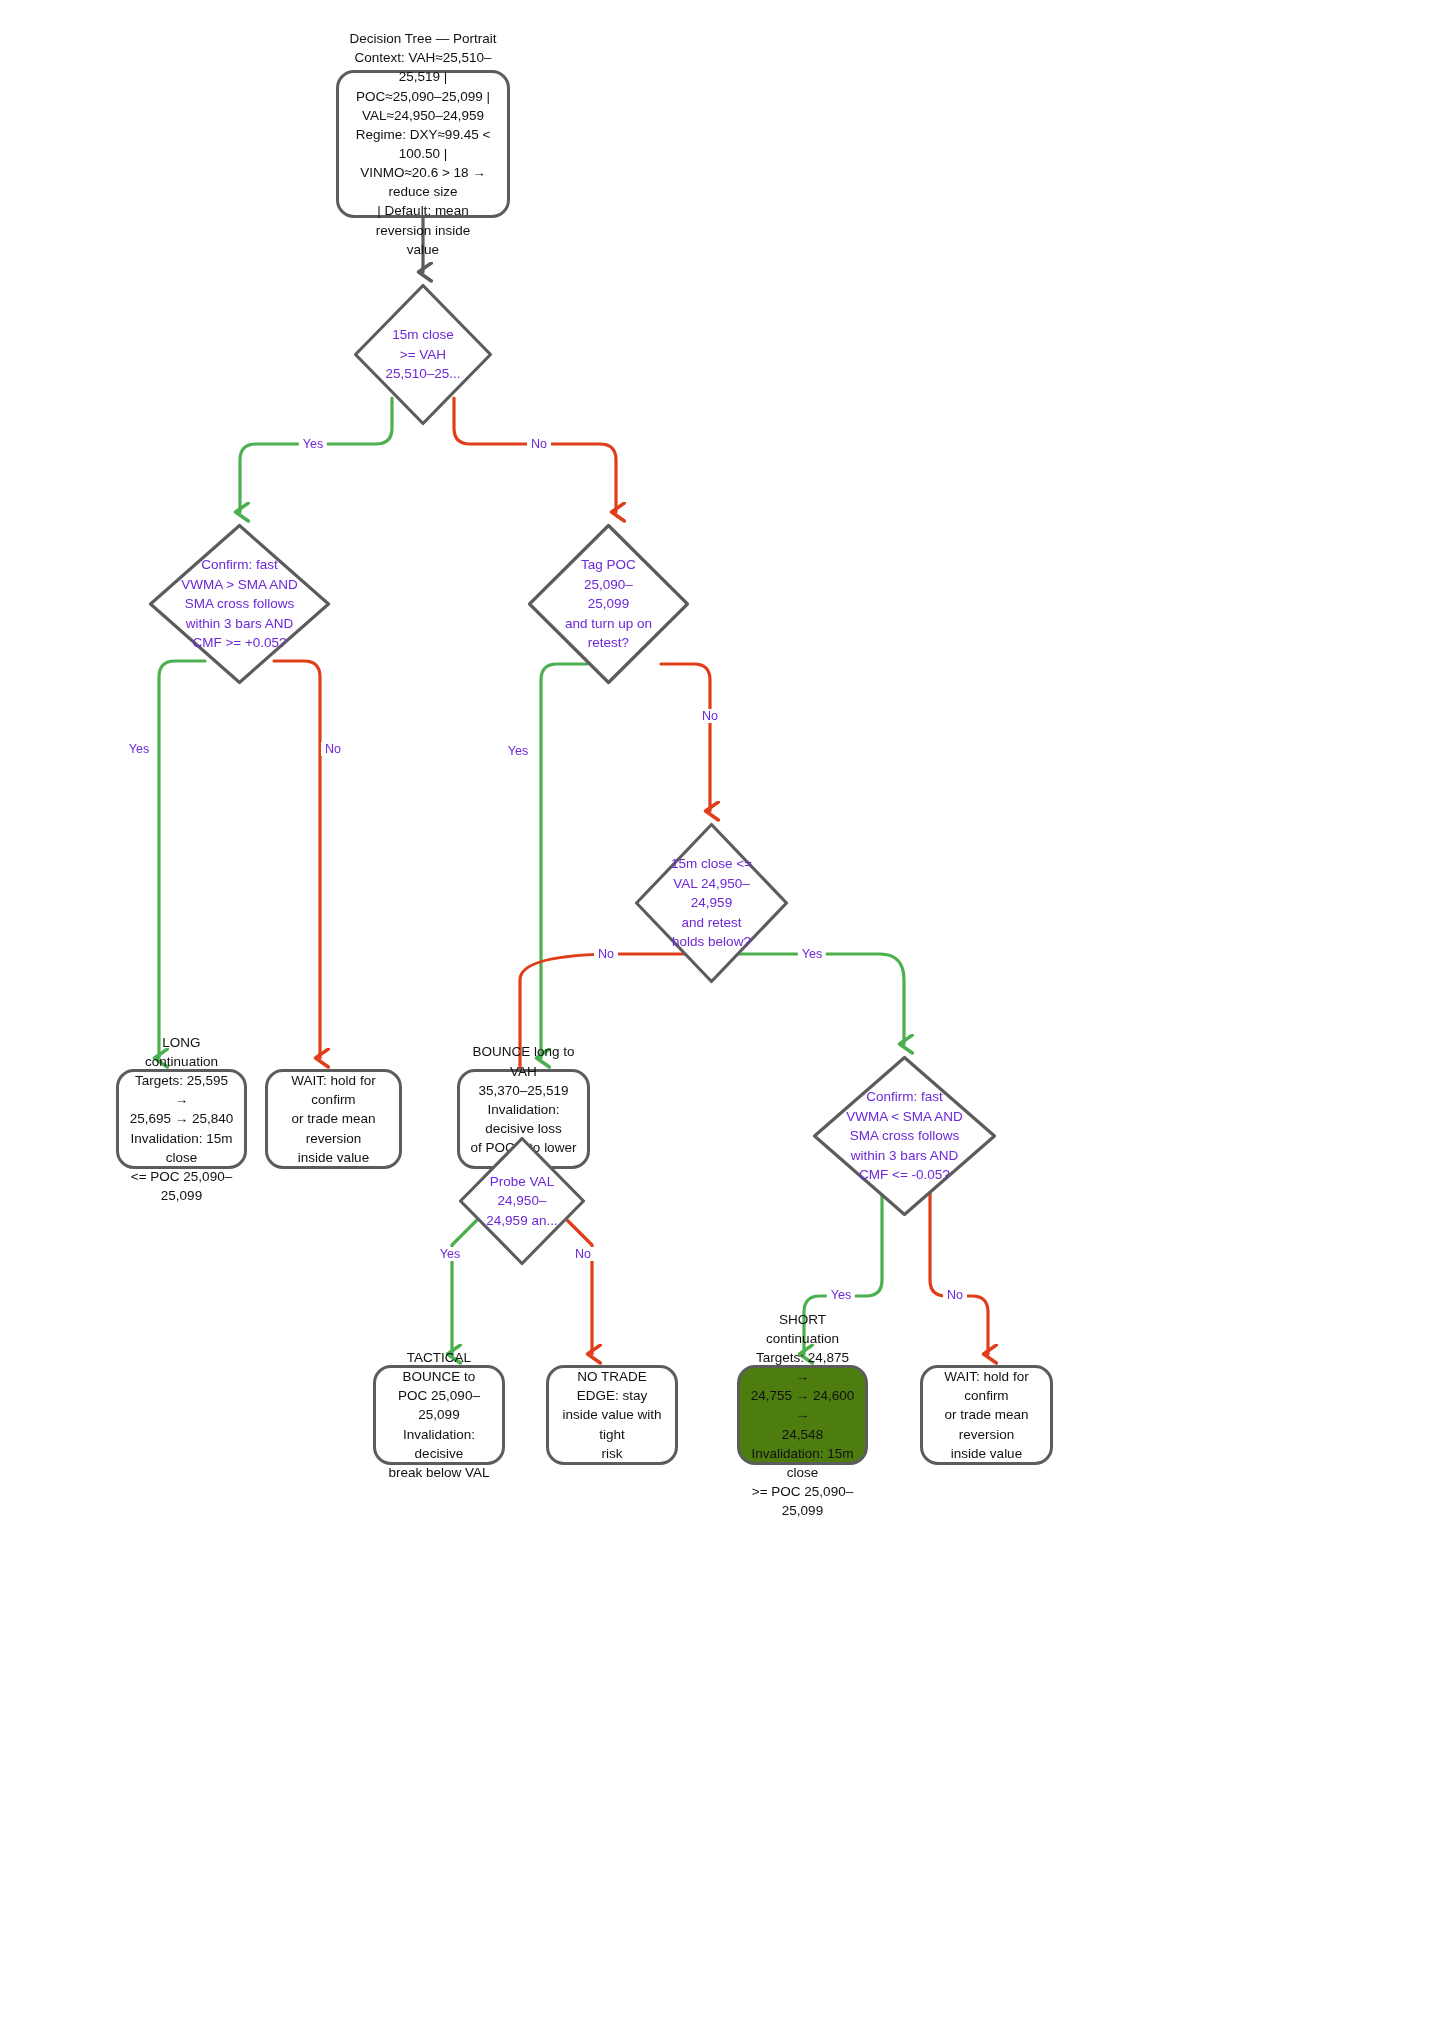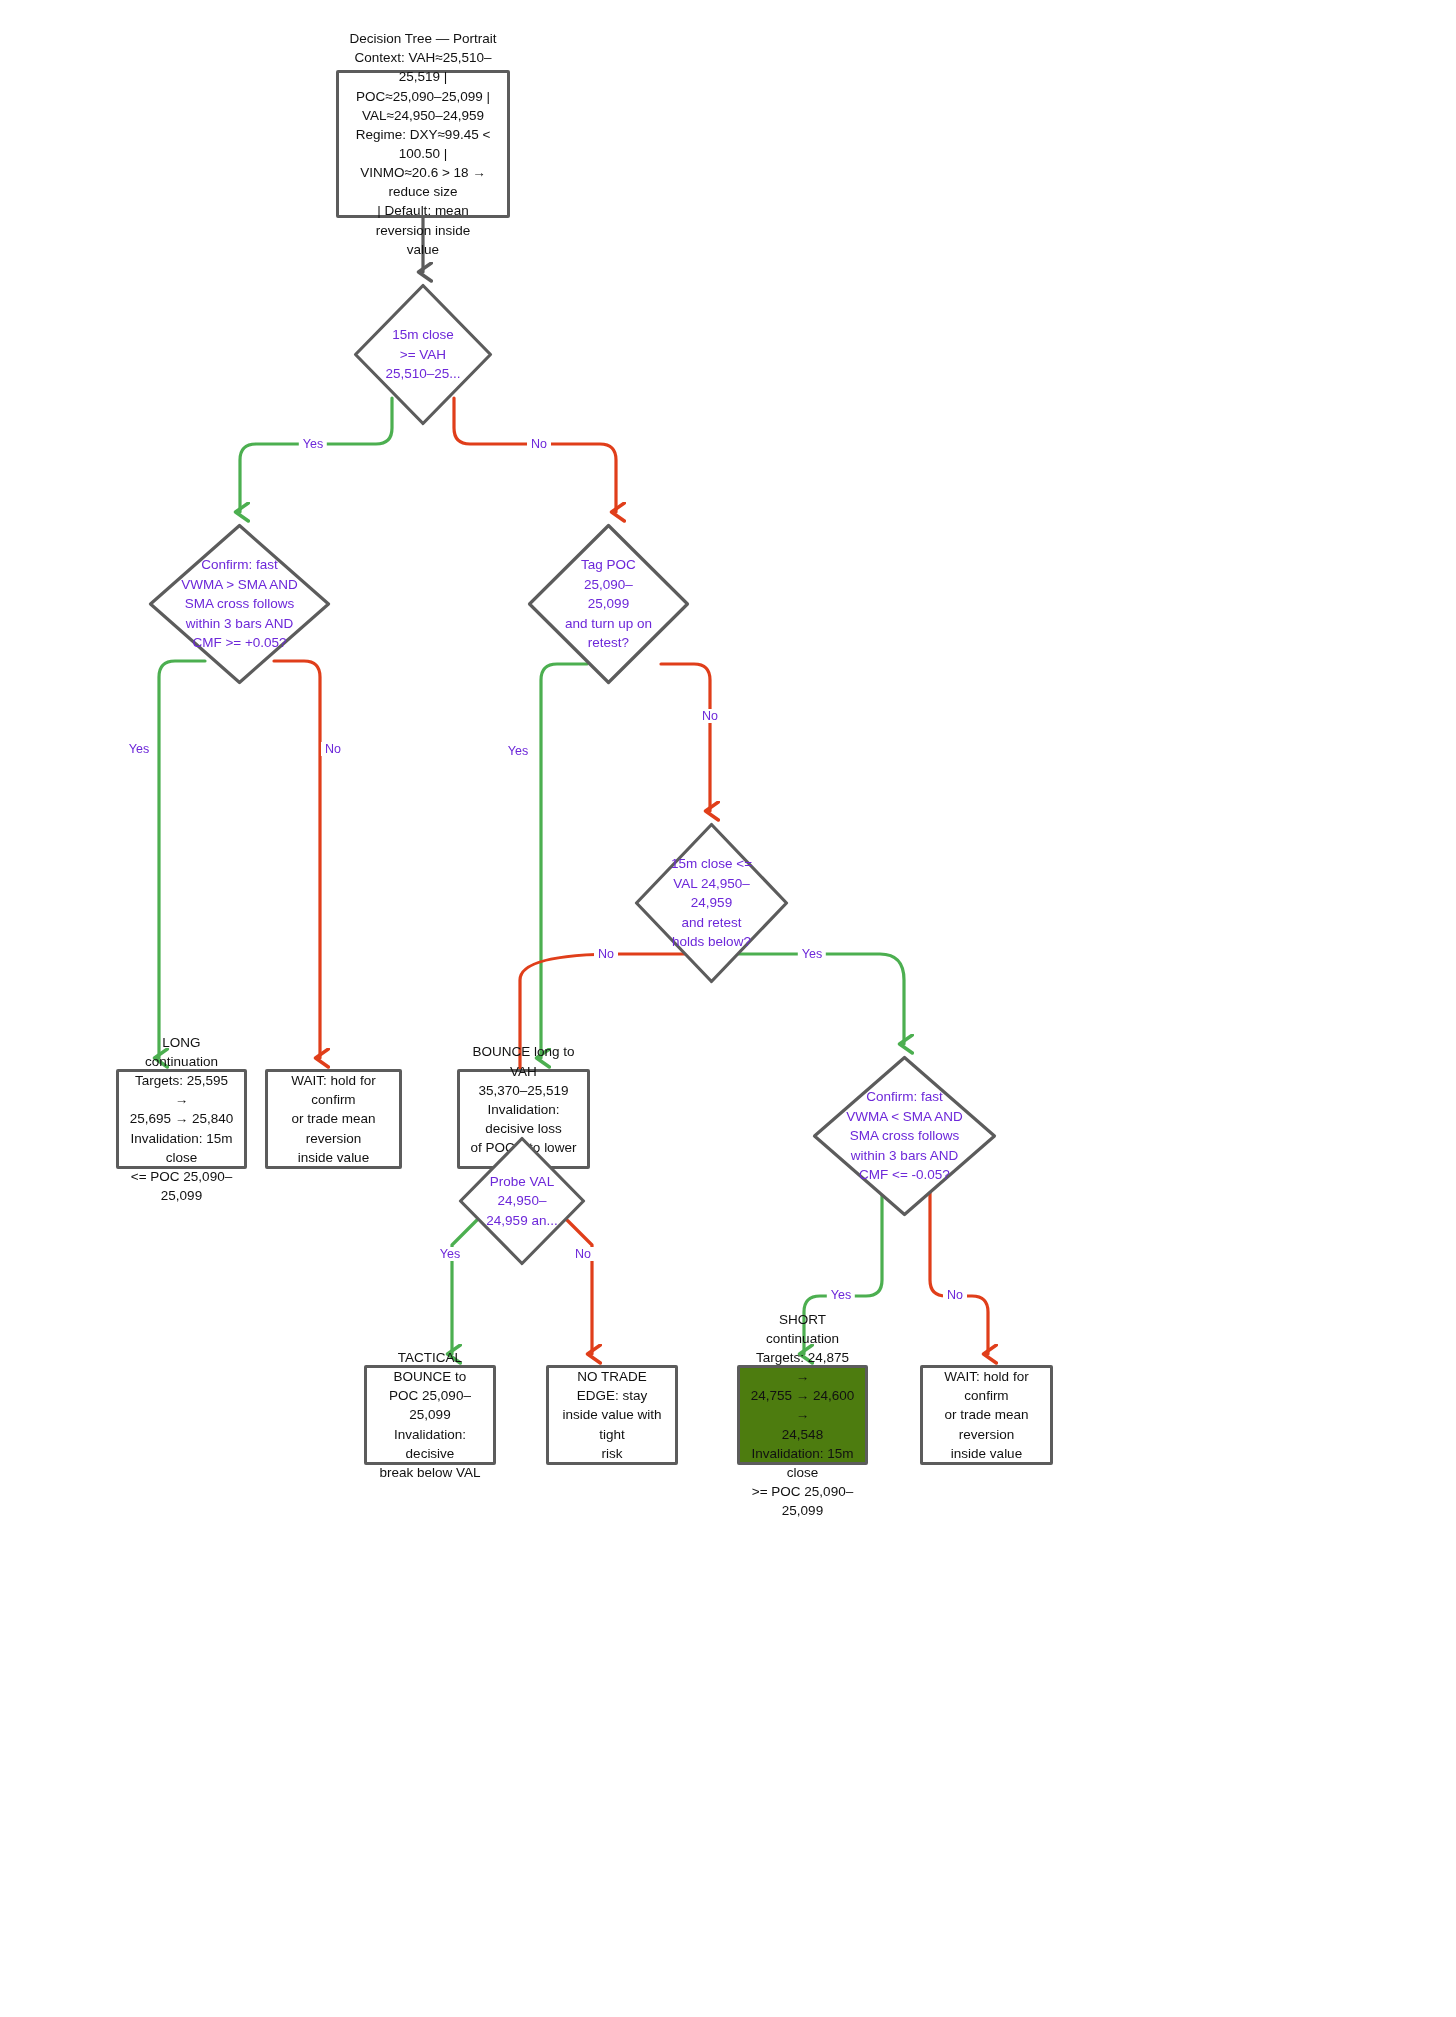--- a/index.html
+++ b/index.html
@@ -31,21 +31,21 @@
     box-sizing: border-box;
     display: flex;
     align-items: center;
     justify-content: center;
     text-align: center;
     color: #111111;
   }
   .node-box {
     background: #ffffff;
     border: 3px solid #5c5c5c;
-    border-radius: 2px;
+    border-radius: 18px;
     padding: 6px 10px;
     line-height: 1.42;
     font-size: 13.5px;
     white-space: pre-line;
   }
   .node-diamond-wrap {
     position: absolute;
   }
   .node-diamond-wrap .dia-shape {
     position: absolute;
@@ -179,21 +179,21 @@
       <div class="node-diamond-wrap" style="left: 812px; top: 1055px; width: 185px; height: 162px;">
         <svg class="dia-shape" viewBox="0 0 185 162" preserveAspectRatio="none">
           <polygon points="92.5,2.5 182.5,81 92.5,159.5 2.5,81" fill="#ffffff" stroke="#5c5c5c" stroke-width="3.2" stroke-linejoin="round" vector-effect="non-scaling-stroke"></polygon>
         </svg>
         <div class="dia-text">Confirm: fast
 VWMA &lt; SMA AND
 SMA cross follows
 within 3 bars AND
 CMF &lt;= -0.05?</div>
       </div>
-      <div class="node node-box" style="left: 364px; top: 1365px; width: 132px; height: 100px; border-color: rgb(92, 92, 92); background: rgb(255, 255, 255);">TACTICAL BOUNCE to
+      <div class="node node-box" style="left: 373px; top: 1365px; width: 132px; height: 100px; border-color: rgb(92, 92, 92); background: rgb(255, 255, 255);">TACTICAL BOUNCE to
 POC 25,090–25,099
 Invalidation: decisive
 break below VAL</div>
       <div class="node node-box" style="left: 546px; top: 1365px; width: 132px; height: 100px; border-color: rgb(92, 92, 92); background: rgb(255, 255, 255);">NO TRADE EDGE: stay
 inside value with tight
 risk</div>
       <div class="node node-box" style="left: 737px; top: 1365px; width: 131px; height: 100px; border-color: rgb(92, 92, 92); background: #4d7c0f;">SHORT continuation
 Targets: 24,875 →
 24,755 → 24,600 →
 24,548

